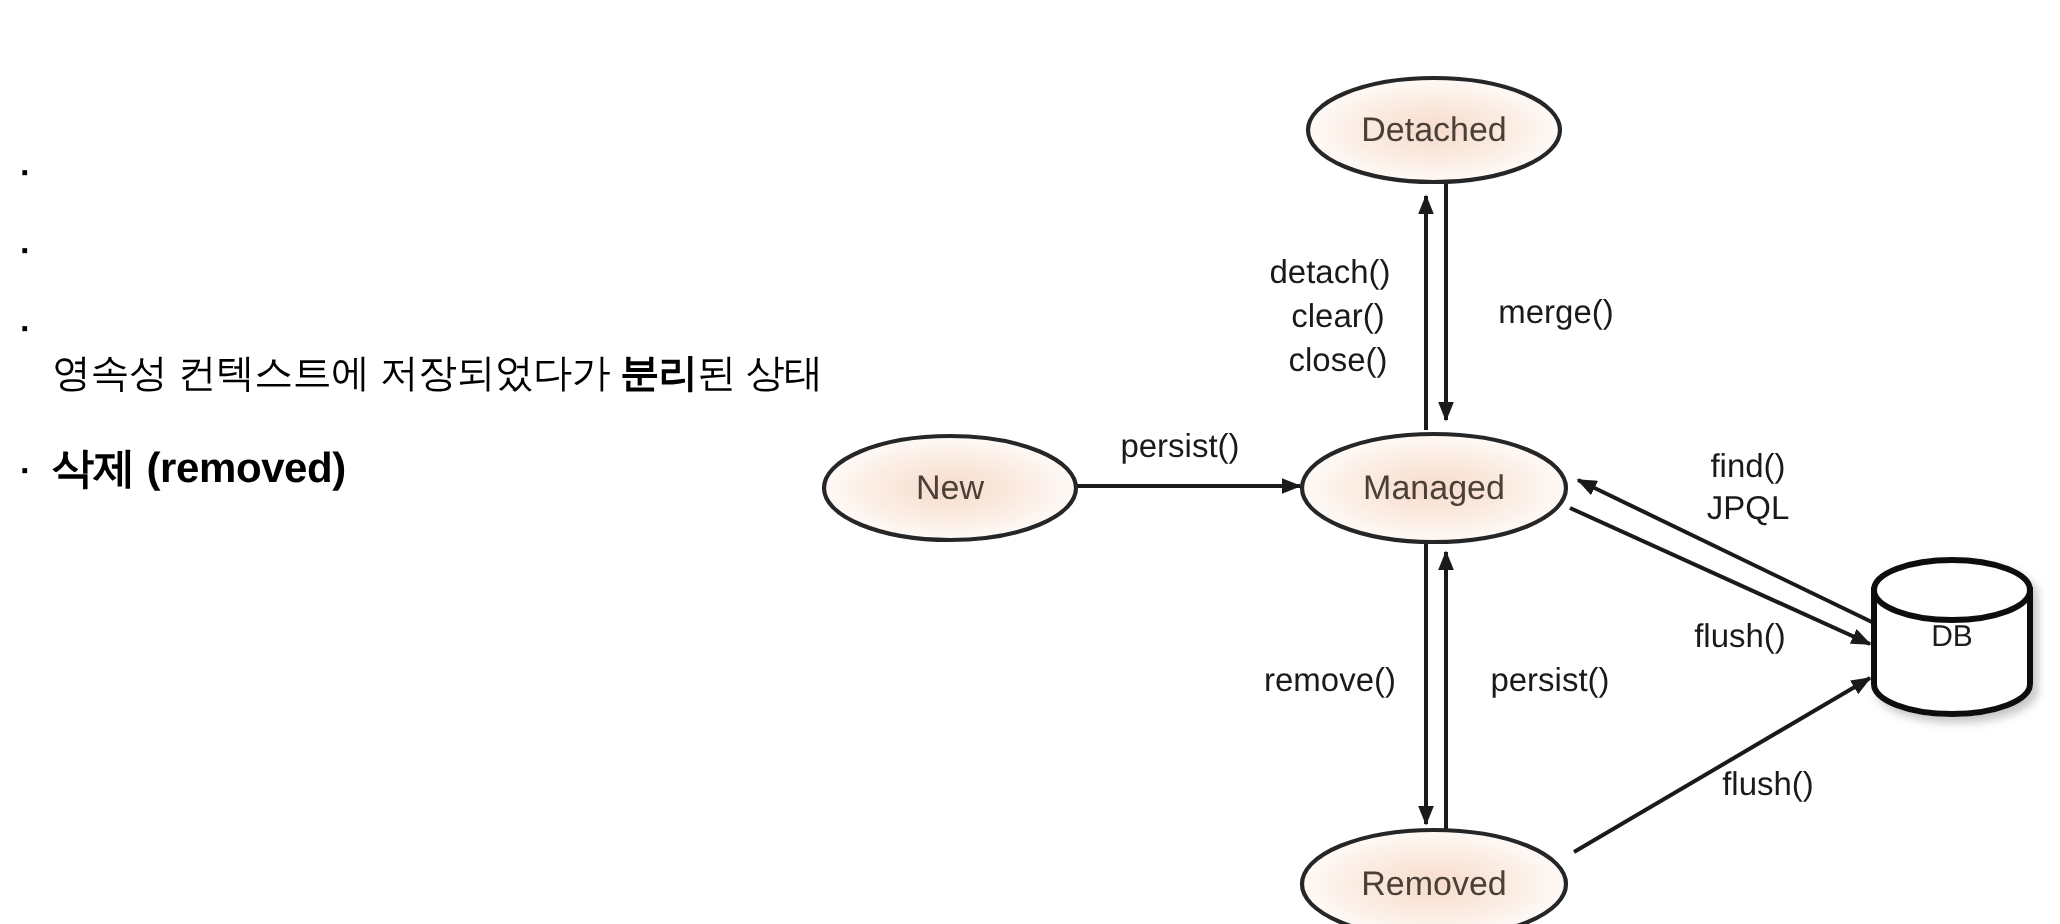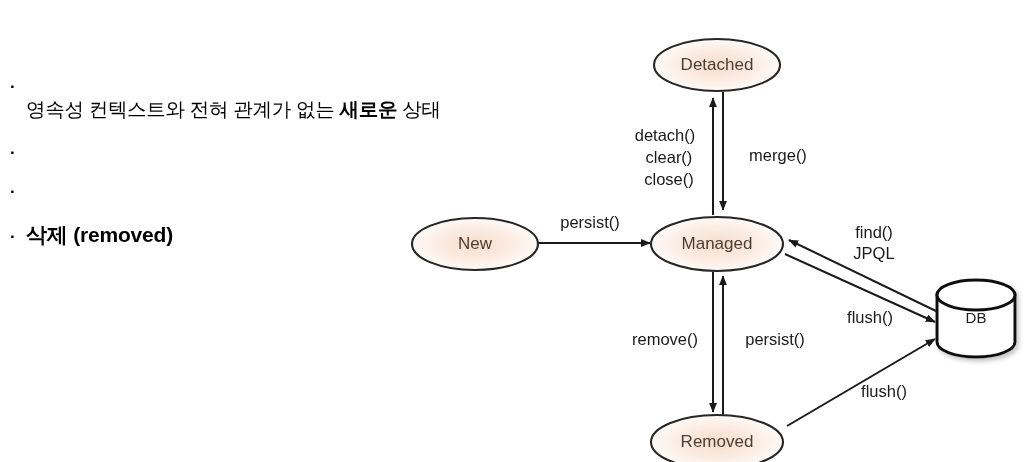--- a/index.html
+++ b/index.html
@@ -102,33 +102,33 @@
 </style>
 </head>
 <body>
 
 <div id="bullet-list">
 
   <div class="bullet-block">
     <div class="bullet-heading">
       <span class="bullet-marker">·</span>
     </div>
-    <div class="bullet-sub"><span>영속성 컨텍스트와 전혀 관계가 없는 </span><b>새로운</b><span> 상태</span></div>
-  </div>
-
-  <div class="bullet-block">
-    <div class="bullet-heading">
-      <span class="bullet-marker">·</span>
-    </div>
-  </div>
-
-  <div class="bullet-block">
-    <div class="bullet-heading">
-      <span class="bullet-marker">·</span>
-    </div>
+  </div>
+
+  <div class="bullet-block">
+    <div class="bullet-heading">
+      <span class="bullet-marker">·</span>
+    </div>
+  </div>
+
+  <div class="bullet-block">
+    <div class="bullet-heading">
+      <span class="bullet-marker">·</span>
+    </div>
+    <div class="bullet-sub"><span>영속성 컨텍스트에 저장되었다가 </span><b>분리</b><span>된 상태</span></div>
   </div>
 
   <div class="bullet-block">
     <div class="bullet-heading">
       <span class="bullet-marker">·</span>
       <span>삭제 (removed)</span>
     </div>
   </div>
 
 </div>

